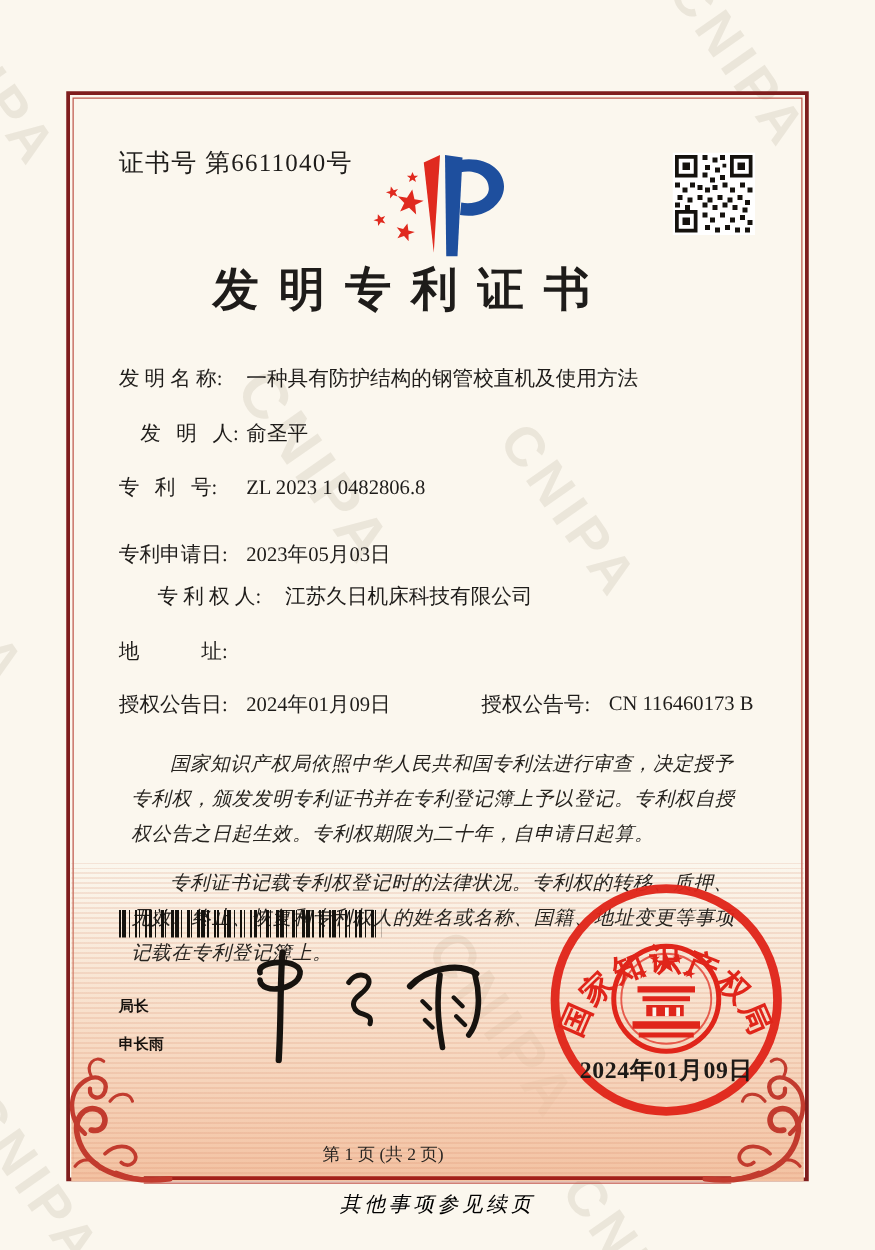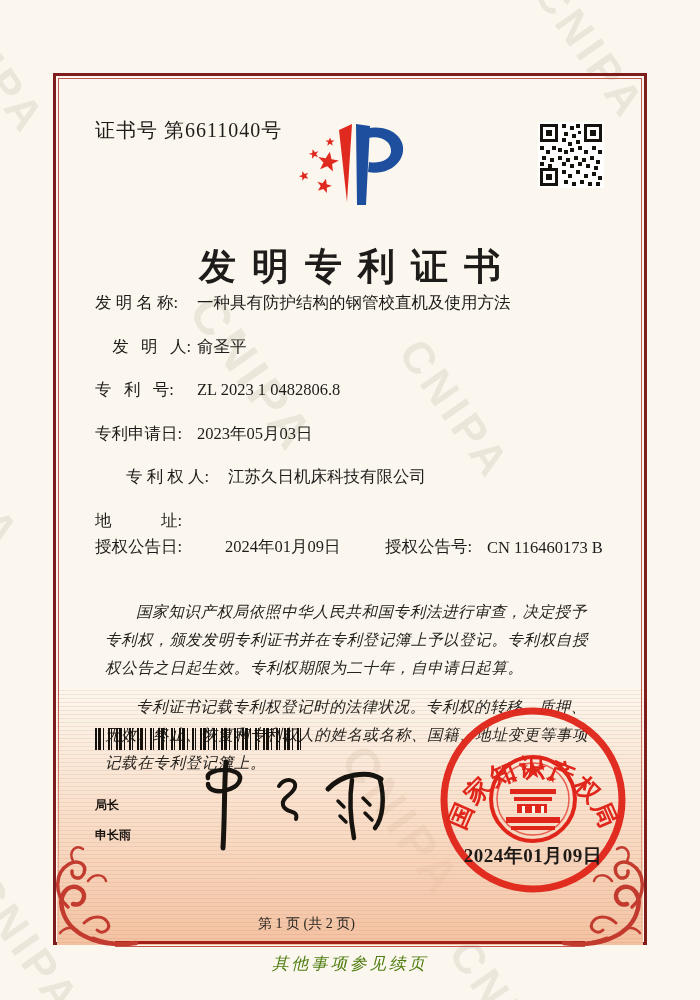--- a/index.html
+++ b/index.html
@@ -14,30 +14,30 @@
 
   
   #frame{left:53px;top:73px;width:594px;height:872px;border:3px solid #7f1d1d;box-sizing:border-box;z-index:1;}
   #frame-inner{position:absolute;left:2px;top:2px;right:2px;bottom:2px;border:1px solid #c05a4e;}
 
   #cert-no{left:95px;top:117px;font-size:20px;letter-spacing:1px;z-index:5;}
 
   #logo{left:284px;top:110px;width:136px;height:100px;z-index:5;}
   #qr{left:538px;top:122px;width:66px;height:66px;z-index:5;}
 
-  #title{left:0;top:207px;width:700px;text-align:center;font-size:37px;font-weight:700;
-         letter-spacing:16px;text-indent:16px;z-index:5;margin-top:35px;}
+  #title{left:0;top:207px;width:642px;text-align:center;font-size:37px;font-weight:700;
+         letter-spacing:16px;text-indent:16px;z-index:5;}
 
   
   #fields{left:95px;top:292px;width:545px;height:290px;z-index:5;font-size:16.5px;}
   .frow{position:absolute;left:0;display:flex;align-items:baseline;white-space:nowrap;}
   .lbl{white-space:pre;min-width:96px;display:inline-block;}
   .val{margin-left:6px;}
-  .r0{top:0;} .r1{top:44px;text-align:right;} .r2{top:87px;} .r3{top:131px;} .r4{top:174px;margin-left:31px;} .r5{top:218px;} .r6{top:244px;gap:28px;}
-  .pair2{position:absolute;left:290px;top:0;display:flex;align-items:flex-end;white-space:nowrap;}
+  .r0{top:0;} .r1{top:44px;text-align:right;} .r2{top:87px;} .r3{top:141px;} .r4{top:174px;margin-left:31px;} .r5{top:218px;} .r6{top:261px;}
+  .pair2{position:absolute;left:290px;top:0;display:flex;align-items:flex-start;white-space:nowrap;}
 
   
   #body-text{left:95px;top:588px;width:514px;z-index:5;font-style:italic;font-size:15.5px;
              line-height:1.82;letter-spacing:0.6px;color:#26231f;}
   #body-text p{margin:10px;text-indent:2em;}
 
   
   #band{left:57px;top:690px;width:586px;height:255px;z-index:2;
         background:
          repeating-linear-gradient(180deg, rgba(210,125,92,0.16) 0 1px, rgba(255,255,255,0) 1px 4px),
@@ -60,21 +60,21 @@
              font-size:19px;font-weight:700;letter-spacing:0.5px;color:#1d1a17;}
 
   .flourish{width:100px;height:112px;z-index:8;}
   #flourish-left{left:38px;top:843px;}
   #flourish-right{left:562px;top:843px;transform:scaleX(-1);}
 
   #page-num{left:0;top:915px;width:613px;text-align:center;font-size:14px;z-index:6;color:#2a2622;}
   #rule-thick{left:115px;top:941px;width:470px;height:3px;background:#a32019;z-index:6;}
   #rule-thin{left:115px;top:946px;width:470px;height:1px;background:#c4584e;z-index:6;}
   #footer-note{left:0;top:953px;width:700px;text-align:center;font-style:italic;
-               font-size:16.5px;letter-spacing:3px;z-index:6;color:#4d7c0f;}
+               font-size:16.5px;letter-spacing:3px;z-index:6;color:#000000;}
 </style>
 </head>
 <body>
 
 <div id="page">
 
   <div class="wm" style="left:-35px;top:-15px;">CNIPA</div>
   <div class="wm" style="left:565px;top:-30px;">CNIPA</div>
   <div class="wm" style="left:225px;top:285px;font-size:50px;">CNIPA</div>
   <div class="wm" style="left:-60px;top:400px;">CNIPA</div>

